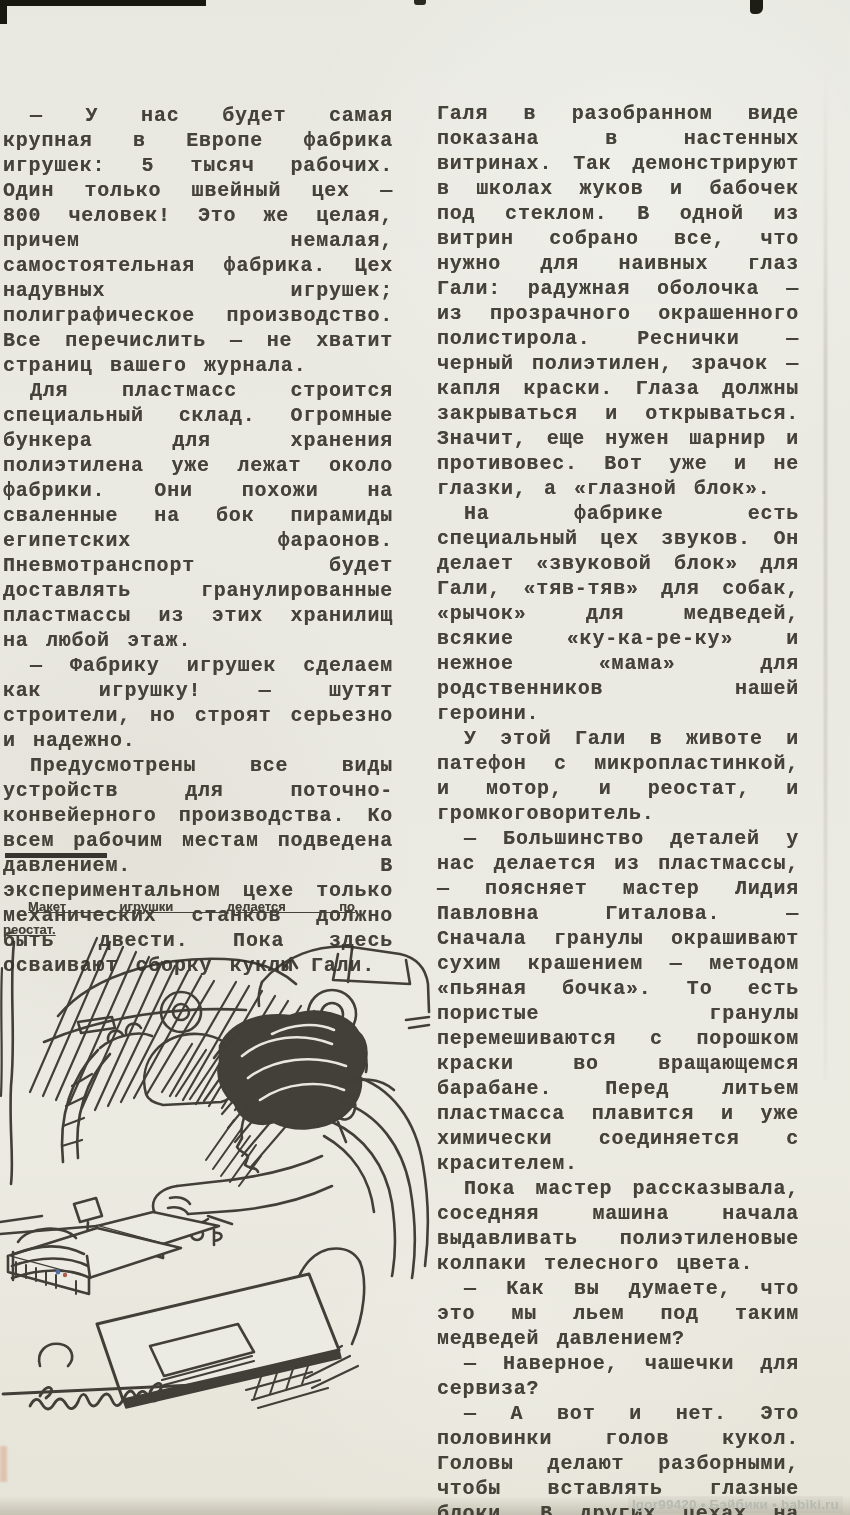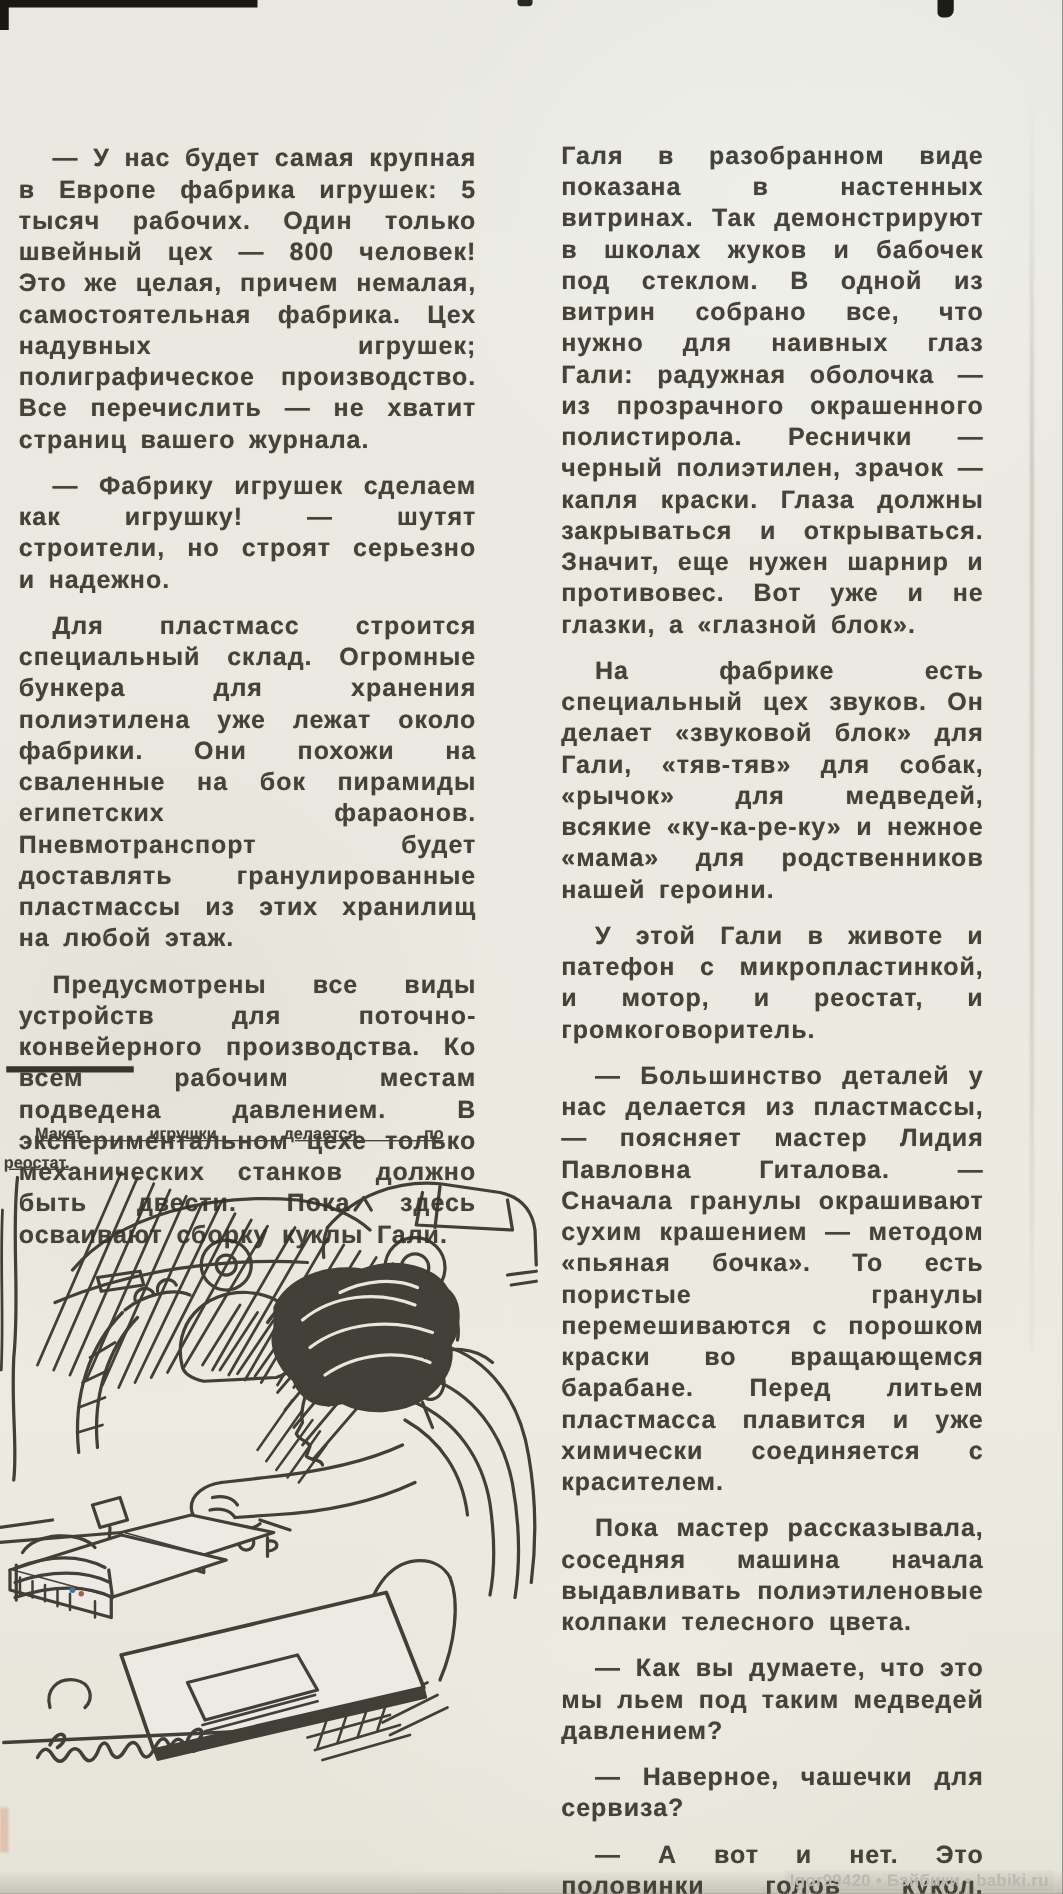--- a/index.html
+++ b/index.html
@@ -13,21 +13,21 @@
     font-family:"Liberation Sans","DejaVu Sans",sans-serif;
     color:#454239;
   }
   .col{
     position:absolute;
     font-weight:700;font-size:20px;line-height:25px;
     text-align:justify;letter-spacing:.8px;word-spacing:4.5px;
     text-shadow:0 0 .6px rgba(69,66,57,.55);
     hyphens:auto;
   }
-  .col p{margin:12px;text-indent:27px;}
+  .col p{margin:0;text-indent:27px;font-family:Liberation Mono, monospace;}
   .col p.noindent{text-indent:0;}
   .col-left{left:3px;top:103px;width:390px;}
   .col-right{left:437px;top:101px;width:362px;}
   .rule{position:absolute;left:5px;top:853px;width:102px;height:5px;background:#35342e;}
   .caption{
     position:absolute;left:3px;top:882px;width:352px;
     font-weight:700;font-size:13px;line-height:23px;
     text-shadow:0 0 .6px rgba(69,66,57,.5);
     text-decoration:underline;
   }
@@ -62,22 +62,22 @@
   <div class="scan-top-bar"></div>
   <div class="scan-corner"></div>
   <div class="scan-blob-a"></div>
   <div class="scan-blob-b"></div>
   <div class="crease"></div>
   <div class="smudge"></div>
   <div class="bottom-shade"></div>
 
   <div class="col col-left">
     <p>— У нас будет самая крупная в Европе фабрика игрушек: 5 тысяч рабочих. Один только швейный цех — 800 человек! Это же целая, причем немалая, самостоятельная фабрика. Цех надувных игрушек; полиграфическое производство. Все перечислить — не хватит страниц вашего журнала.</p>
+    <p>Для пластмасс строится специальный склад. Огромные бункера для хранения полиэтилена уже лежат около фабрики. Они похожи на сваленные на бок пирамиды египетских фараонов. Пневмотранспорт будет доставлять гранулированные пластмассы из этих хранилищ на любой этаж.</p>
     <p>— Фабрику игрушек сделаем как игрушку! — шутят строители, но строят серьезно и надежно.</p>
-    <p>Для пластмасс строится специальный склад. Огромные бункера для хранения полиэтилена уже лежат около фабрики. Они похожи на сваленные на бок пирамиды египетских фараонов. Пневмотранспорт будет доставлять гранулированные пластмассы из этих хранилищ на любой этаж.</p>
     <p>Предусмотрены все виды устройств для поточно-конвейерного производства. Ко всем рабочим местам подведена давлением. В экспериментальном цехе только механических станков должно быть двести. Пока здесь осваивают сборку куклы Гали.</p>
   </div>
 
   <div class="col col-right">
     <p class="noindent">Галя в разобранном виде показана в настенных витринах. Так демонстрируют в школах жуков и бабочек под стеклом. В одной из витрин собрано все, что нужно для наивных глаз Гали: радужная оболочка — из прозрачного окрашенного полистирола. Реснички — черный полиэтилен, зрачок — капля краски. Глаза должны закрываться и открываться. Значит, еще нужен шарнир и противовес. Вот уже и не глазки, а «глазной блок».</p>
     <p>На фабрике есть специальный цех звуков. Он делает «звуковой блок» для Гали, «тяв-тяв» для собак, «рычок» для медведей, всякие «ку-ка-ре-ку» и нежное «мама» для родственников нашей героини.</p>
     <p>У этой Гали в животе и патефон с микропластинкой, и мотор, и реостат, и громкоговоритель.</p>
     <p>— Большинство деталей у нас делается из пластмассы, — поясняет мастер Лидия Павловна Гиталова. — Сначала гранулы окрашивают сухим крашением — методом «пьяная бочка». То есть пористые гранулы перемешиваются с порошком краски во вращающемся барабане. Перед литьем пластмасса плавится и уже химически соединяется с красителем.</p>
     <p>Пока мастер рассказывала, соседняя машина начала выдавливать полиэтиленовые колпаки телесного цвета.</p>
     <p>— Как вы думаете, что это мы льем под таким медведей давлением?</p>

